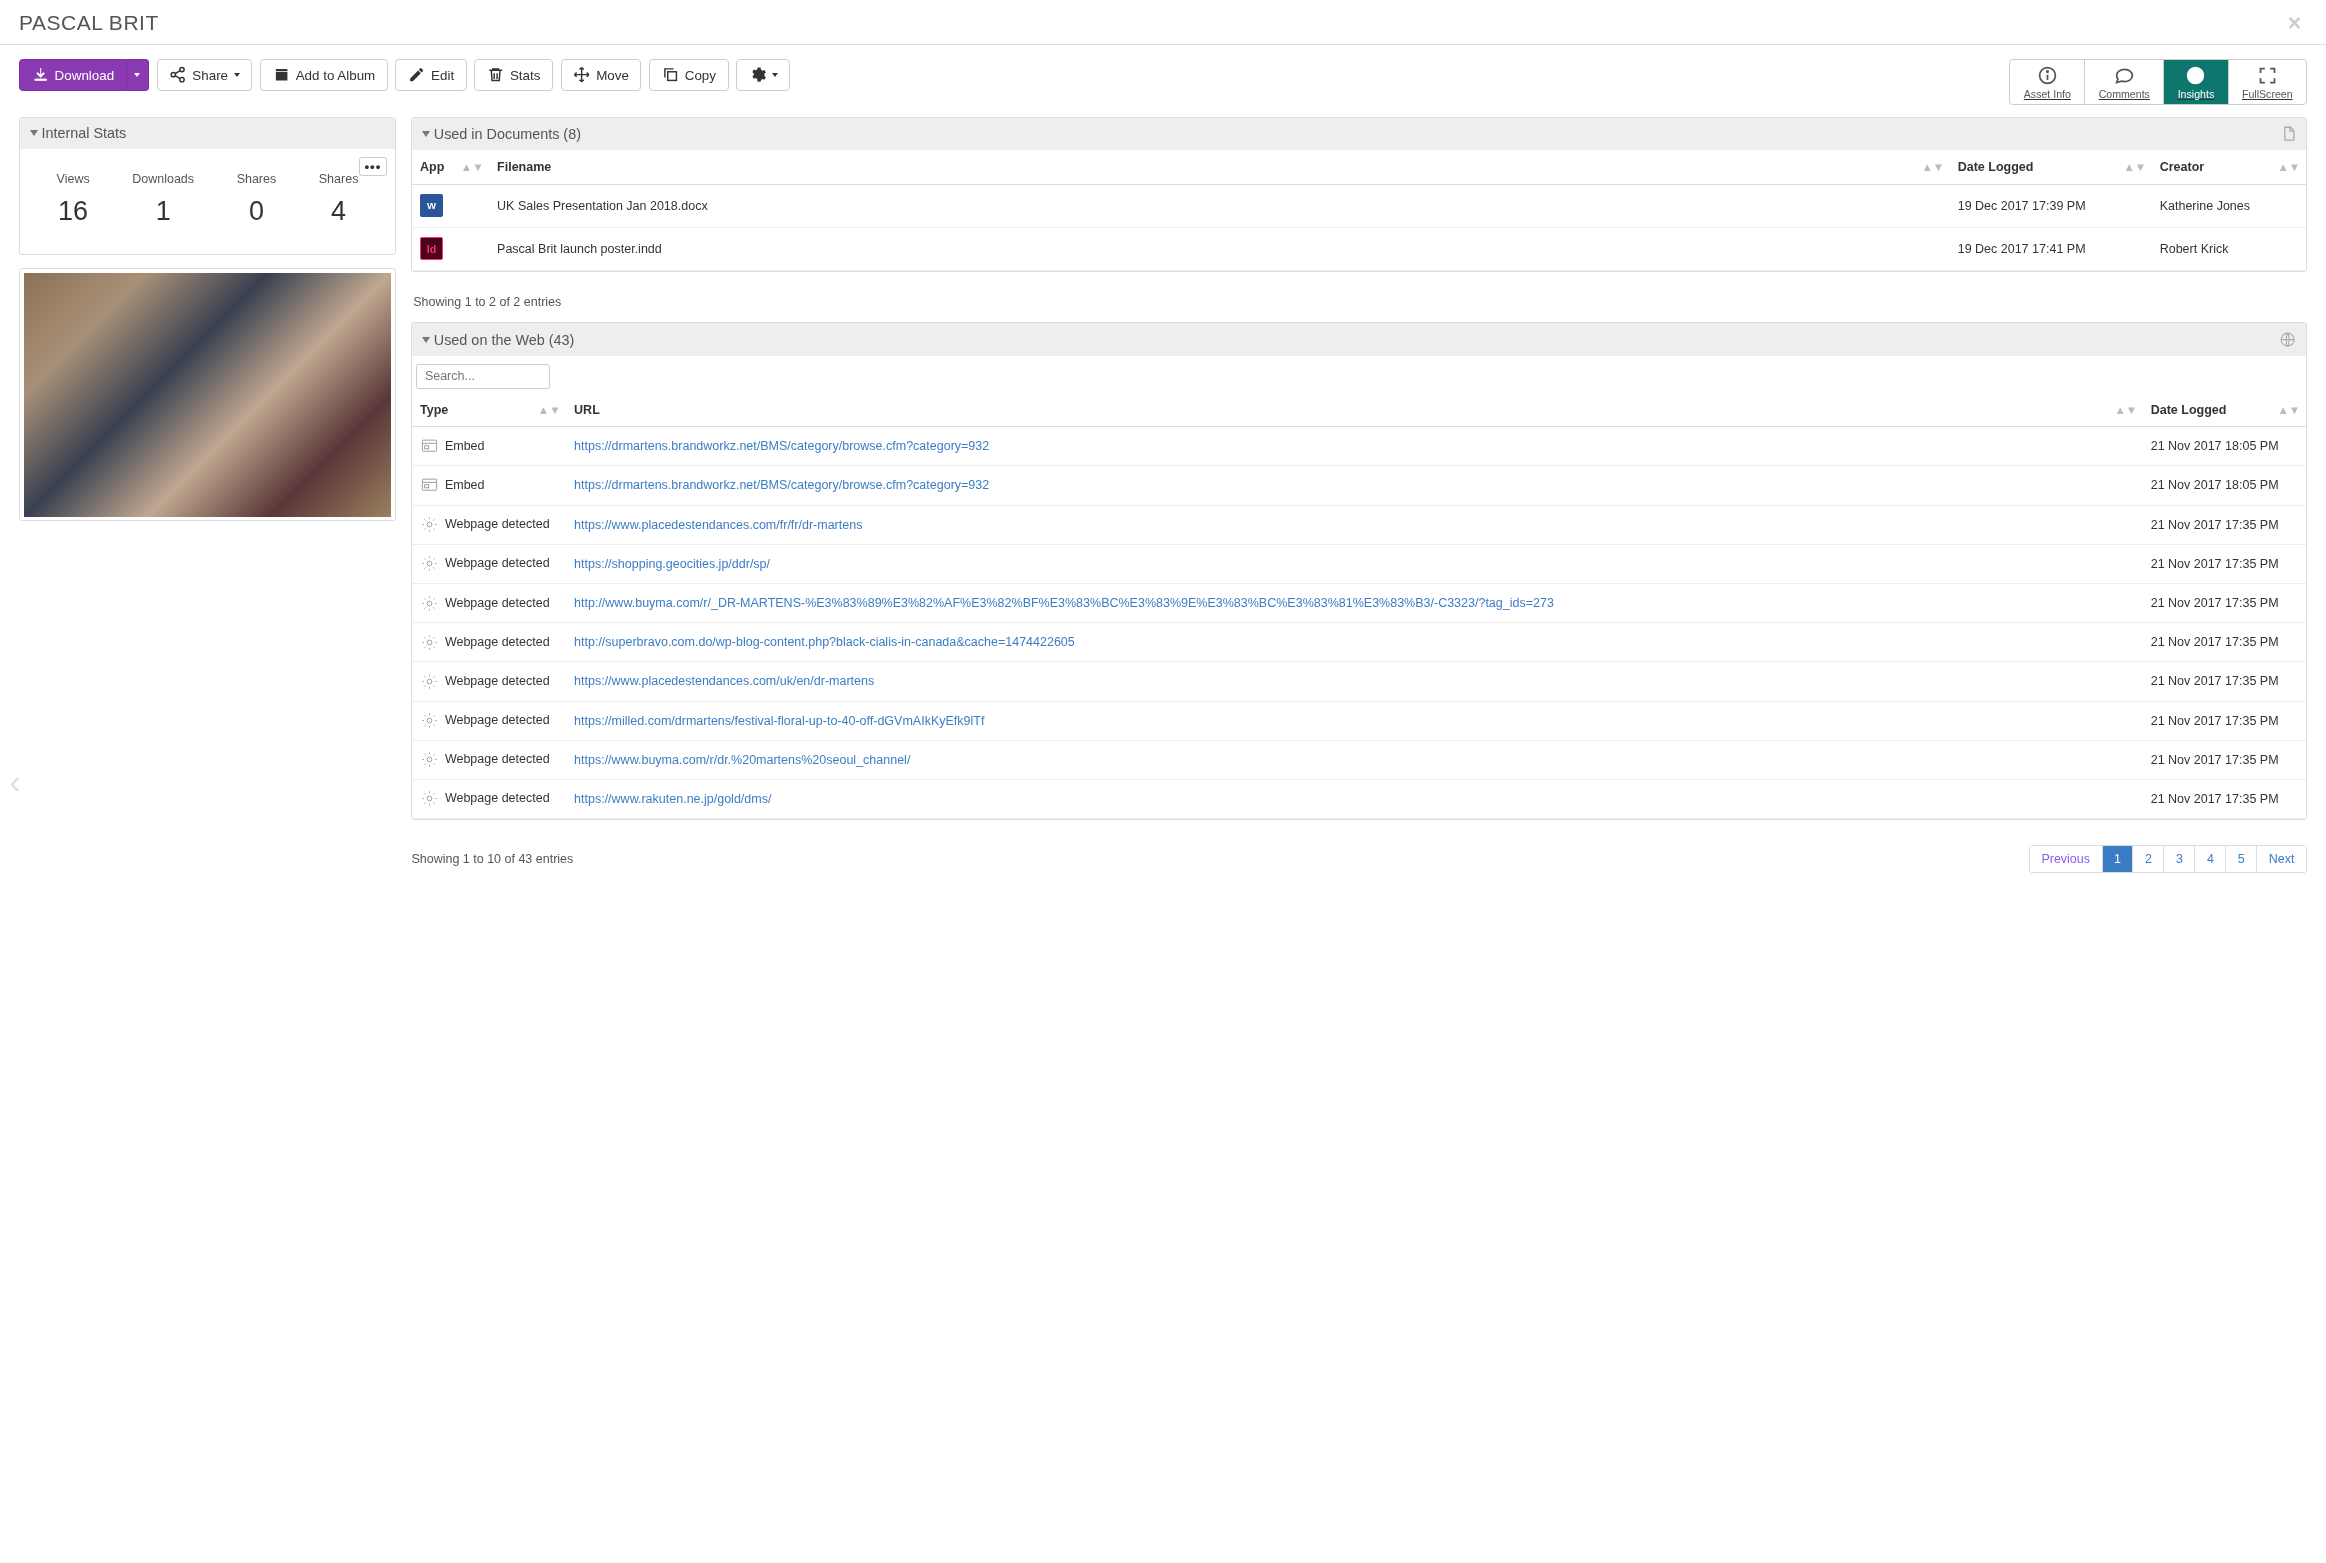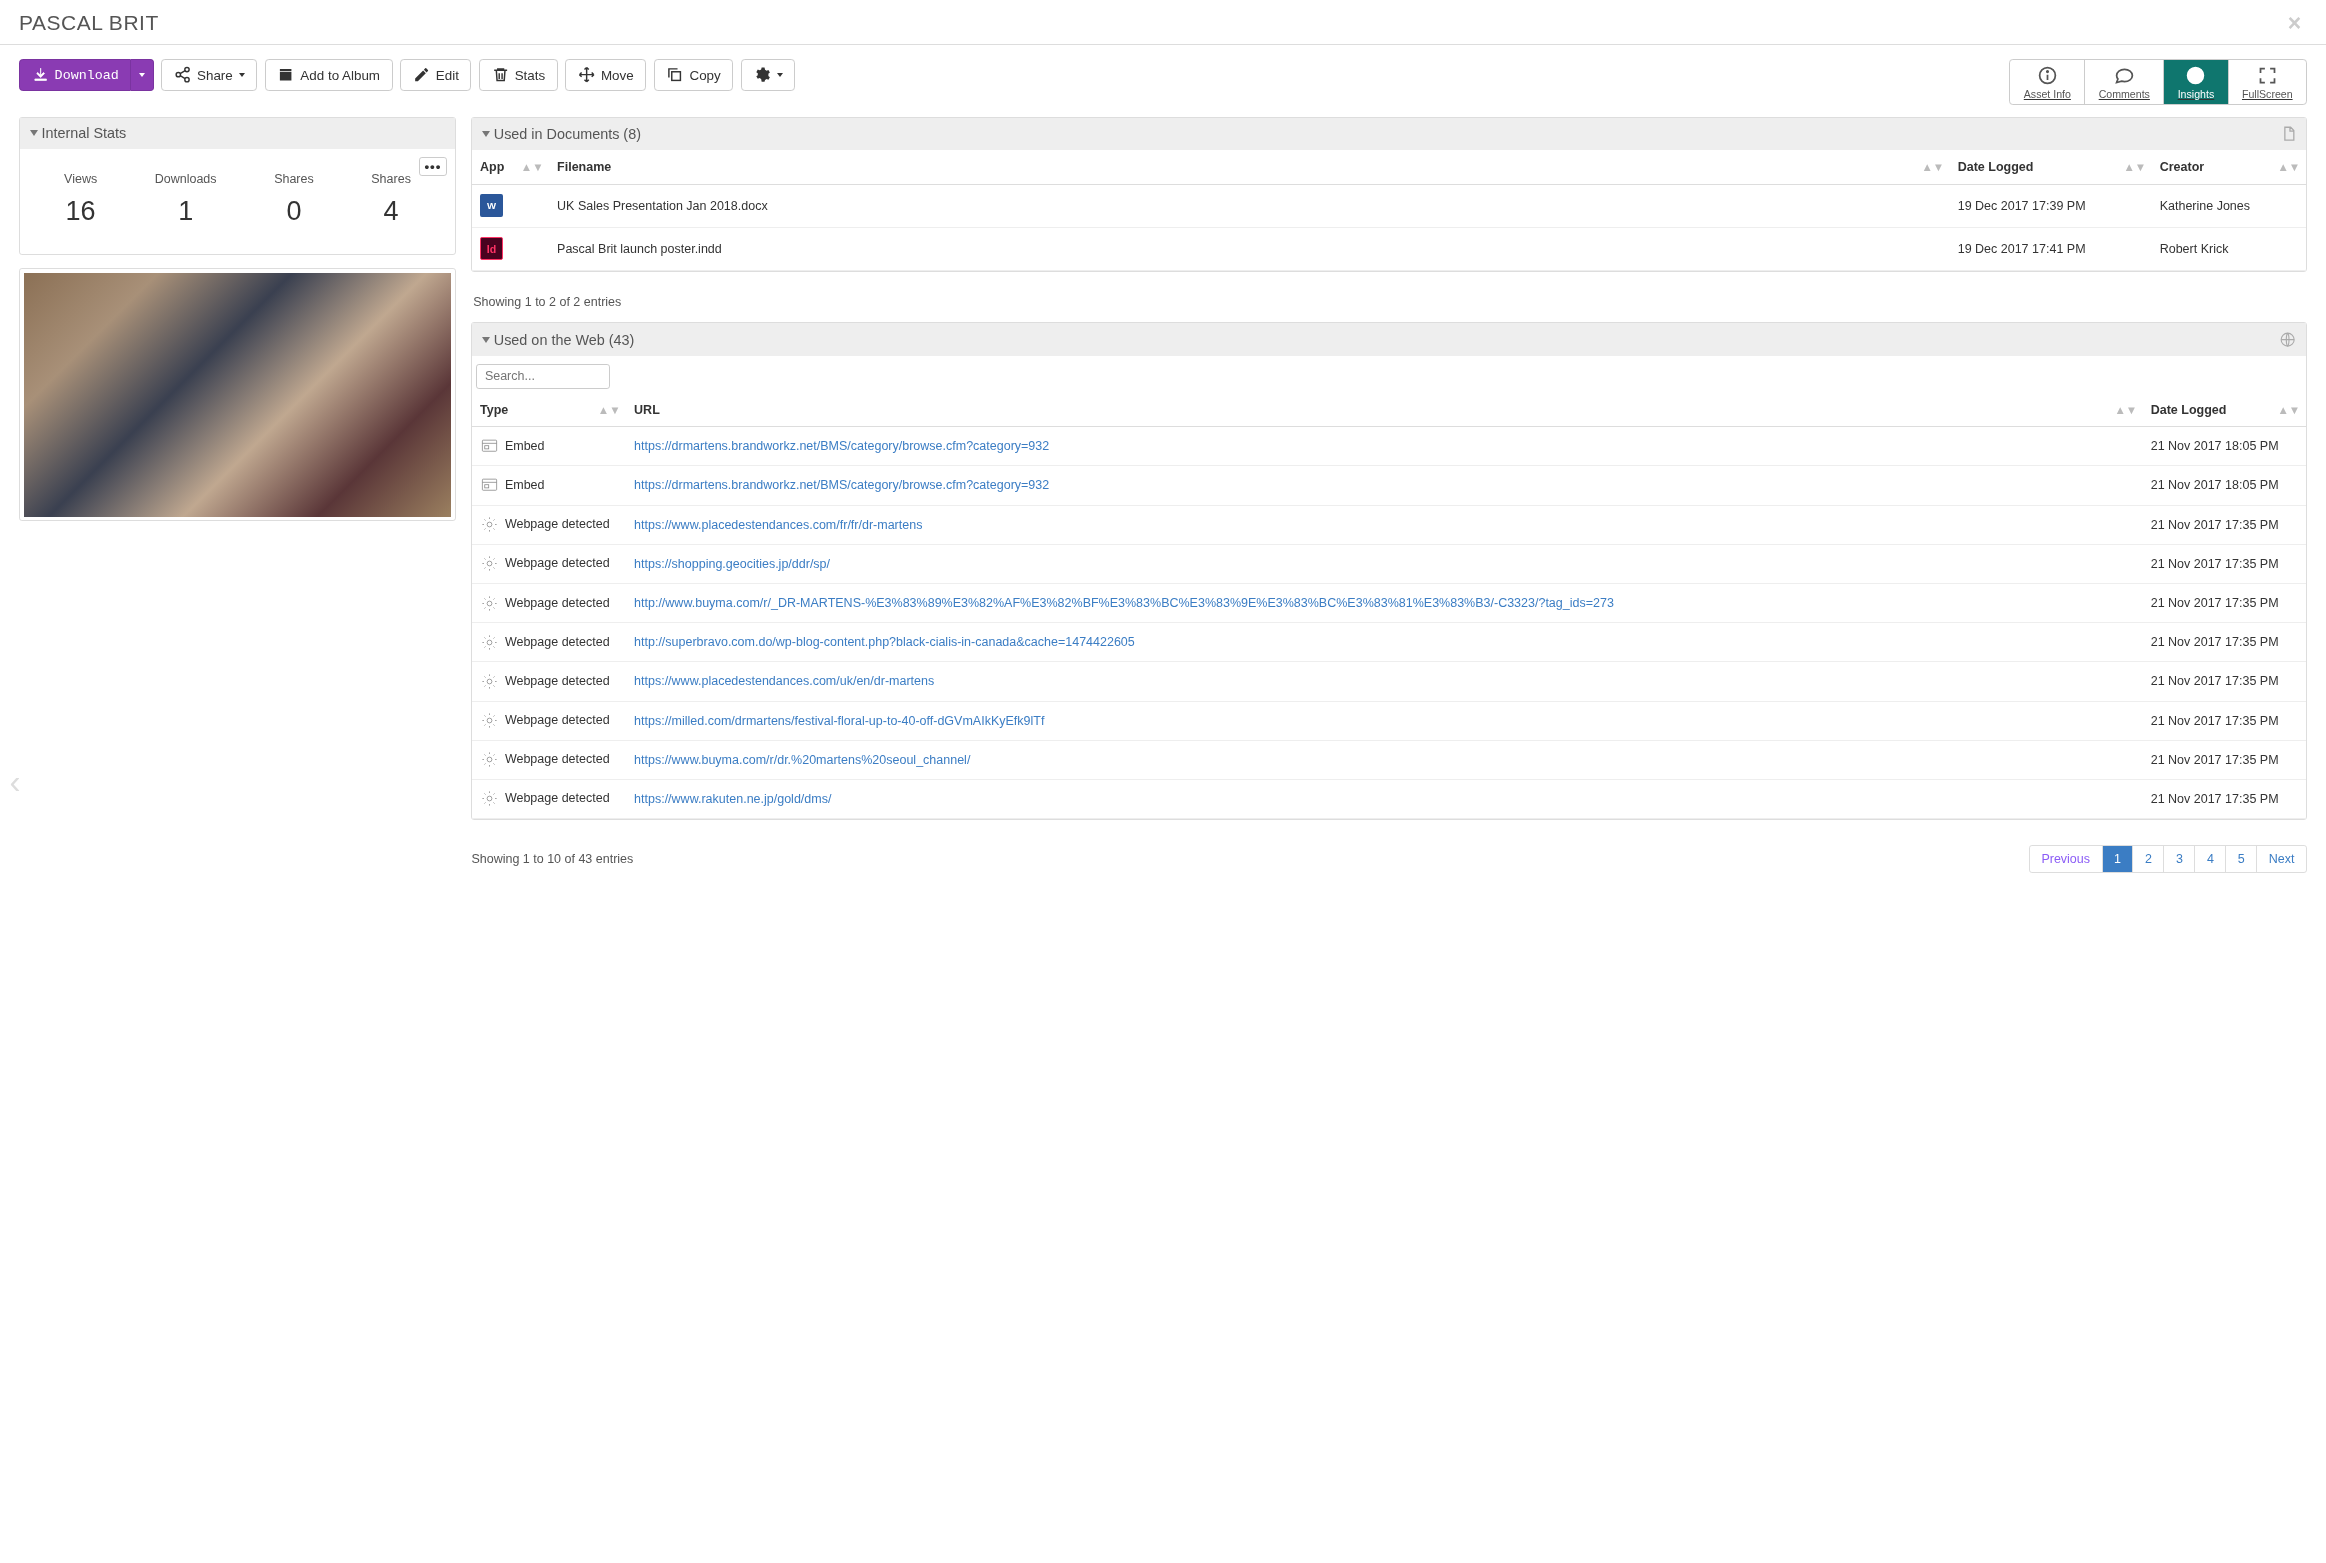--- a/index.html
+++ b/index.html
@@ -5,35 +5,35 @@
 * { box-sizing: border-box; margin: 0; padding: 0; }
 body { font-family: -apple-system, BlinkMacSystemFont, "Segoe UI", Helvetica, Arial, sans-serif; background: #fff; color: #333; font-size: 13.4px; }
 .header { display: flex; align-items: center; justify-content: space-between; padding: 9.6px 19px 7.7px; border-bottom: 1px solid #ddd; }
 .header h1 { font-weight: 400; font-size: 21px; color: #555; letter-spacing: 0.5px; }
 .close-x { font-size: 23px; color: #ccc; cursor: pointer; padding: 0 5.8px; font-weight: bold; }
 .toolbar-row { display: flex; justify-content: space-between; align-items: flex-start; padding: 13.4px 19px 3.8px; }
 .toolbar-left { display: flex; gap: 7.7px; flex-wrap: wrap; }
 .btn { display: inline-flex; align-items: center; gap: 5.8px; background: #fff; border: 1px solid #ccc; border-radius: 3.8px; padding: 6.7px 11.5px; font-size: 13.4px; color: #333; cursor: pointer; }
 .btn svg { width: 17.3px; height: 17.3px; }
 .btn-group { display: inline-flex; }
-.btn-group .btn:first-child { border-top-right-radius: 0; border-bottom-right-radius: 0; font-family: Liberation Mono, monospace; }
+.btn-group .btn:first-child { border-top-right-radius: 0; border-bottom-right-radius: 0; }
 .btn-group .btn:last-child { border-top-left-radius: 0; border-bottom-left-radius: 0; border-left: none; padding: 6.7px 7.7px; }
 .btn-primary { background: #8a3bb3; border-color: #7a33a0; color: #fff; }
 .btn-primary svg { fill: #fff; stroke: #fff; }
 .caret { width: 0; height: 0; border-left: 3.8px solid transparent; border-right: 3.8px solid transparent; border-top: 4.8px solid currentColor; display: inline-block; }
 .tab-panel { display: flex; border: 1px solid #ccc; border-radius: 3.8px; overflow: hidden; }
 .tab-item { display: flex; flex-direction: column; align-items: center; justify-content: flex-end; padding: 5.8px 13.4px 3.8px; border-right: 1px solid #ccc; cursor: pointer; min-width: 60px; text-decoration: underline; }
 .tab-item:last-child { border-right: none; }
 .tab-item svg { width: 21px; height: 21px; margin-bottom: 1.9px; }
 .tab-item span { font-size: 10.6px; color: #555; }
 .tab-item.active { background: #0f766e; }
 .tab-item.active span { color: #fff; }
 .tab-item.active svg { stroke: #fff; fill: #fff; }
 .content { display: flex; gap: 15.4px; padding: 7.7px 19px 19px; align-items: flex-start; }
-.left-col { width: 437px; flex-shrink: 0; }
+.left-col { width: 377px; flex-shrink: 0; }
 .right-col { flex: 1; }
 .panel { border: 1px solid #ddd; border-radius: 2.9px; margin-bottom: 13.4px; }
 .panel-header { background: #eee; padding: 7.7px 9.6px; font-size: 14.4px; color: #555; display: flex; align-items: center; justify-content: space-between; }
 .panel-header-left { display: flex; align-items: center; gap: 3.8px; }
 .collapse-caret { width: 0; height: 0; border-left: 4.8px solid transparent; border-right: 4.8px solid transparent; border-top: 6.7px solid #777; display: inline-block; }
 .panel-body { padding: 11.5px; }
 .stats-grid { display: flex; justify-content: space-around; text-align: center; padding: 11.5px 3.8px 15.4px; position: relative; }
 .stat-label { font-size: 12.5px; color: #555; margin-bottom: 9.6px; }
 .stat-value { font-size: 27px; color: #333; }
 .ellipsis-btn { position: absolute; top: -3.8px; right: -3.8px; border: 1px solid #ccc; border-radius: 2.9px; padding: 1px 4.8px; font-weight: bold; cursor: pointer; background: #fff; font-size: 13.4px; letter-spacing: 1px; }

